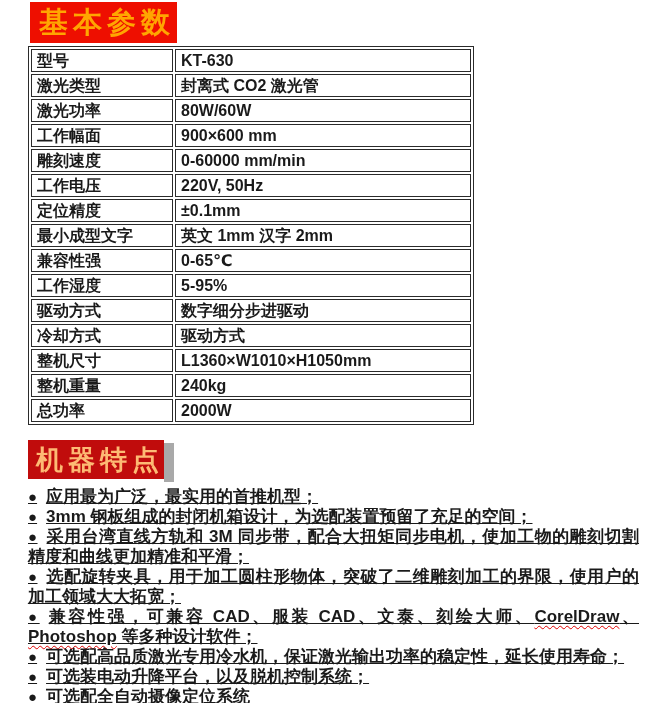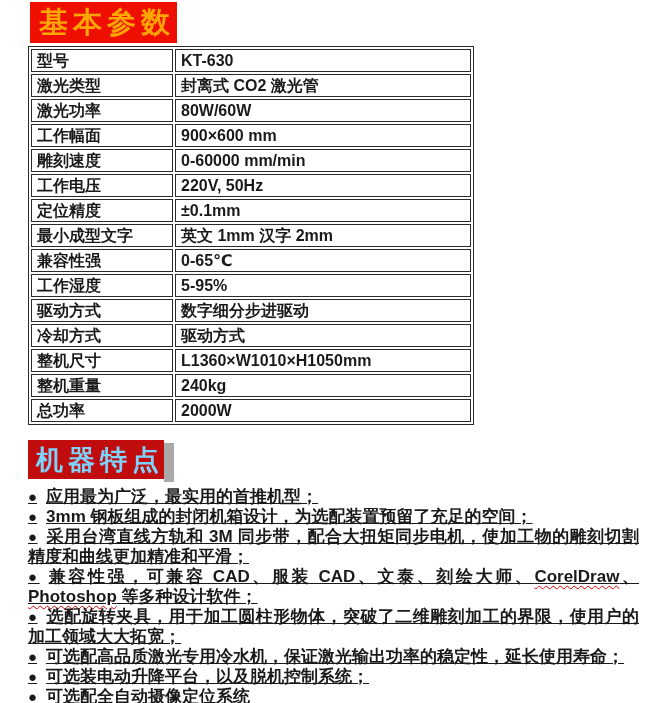--- a/index.html
+++ b/index.html
@@ -31,21 +31,21 @@
     background: #ee0f00;
     color: #ffa600;
     font-size: 29px;
   }
   .banner-features {
     margin: 13px 0 0 28px;
     width: 136px;
     height: 39px;
     padding-left: 8px;
     background: #c00c0c;
-    color: #7dd3fc;
+    color: #fdba74;
     font-size: 27px;
   }
   .banner-features::after {
     content: "";
     position: absolute;
     right: -10px;
     top: 3px;
     width: 10px;
     height: 100%;
     background: #a9a9a9;
@@ -175,26 +175,26 @@
   <p>
     <span class="bullet">●</span><span>应用最为广泛，最实用的首推机型；</span>
   </p>
   <p>
     <span class="bullet">●</span><span>3mm 钢板组成的封闭机箱设计，为选配装置预留了充足的空间；</span>
   </p>
   <p>
     <span class="bullet">●</span><span>采用台湾直线方轨和 3M 同步带，配合大扭矩同步电机，使加工物的雕刻切割精度和曲线更加精准和平滑；</span>
   </p>
   <p>
+    <span class="bullet">●</span><span>选配旋转夹具，用于加工圆柱形物体，突破了二维雕刻加工的界限，使用户的加工领域大大拓宽；</span>
+  </p>
+  <p>
     <span class="bullet">●</span><span>兼容性强，可兼容 CAD、服装 CAD、文泰、刻绘大师、</span><span class="spellcheck">CorelDraw</span><span>、</span><span class="spellcheck">Photoshop</span><span> 等多种设计软件；</span>
   </p>
   <p>
-    <span class="bullet">●</span><span>选配旋转夹具，用于加工圆柱形物体，突破了二维雕刻加工的界限，使用户的加工领域大大拓宽；</span>
-  </p>
-  <p>
     <span class="bullet">●</span><span>可选配高品质激光专用冷水机，保证激光输出功率的稳定性，延长使用寿命；</span>
   </p>
   <p>
     <span class="bullet">●</span><span>可选装电动升降平台，以及脱机控制系统；</span>
   </p>
   <p>
     <span class="bullet">●</span><span>可选配全自动摄像定位系统</span>
   </p>
 </div>
 

